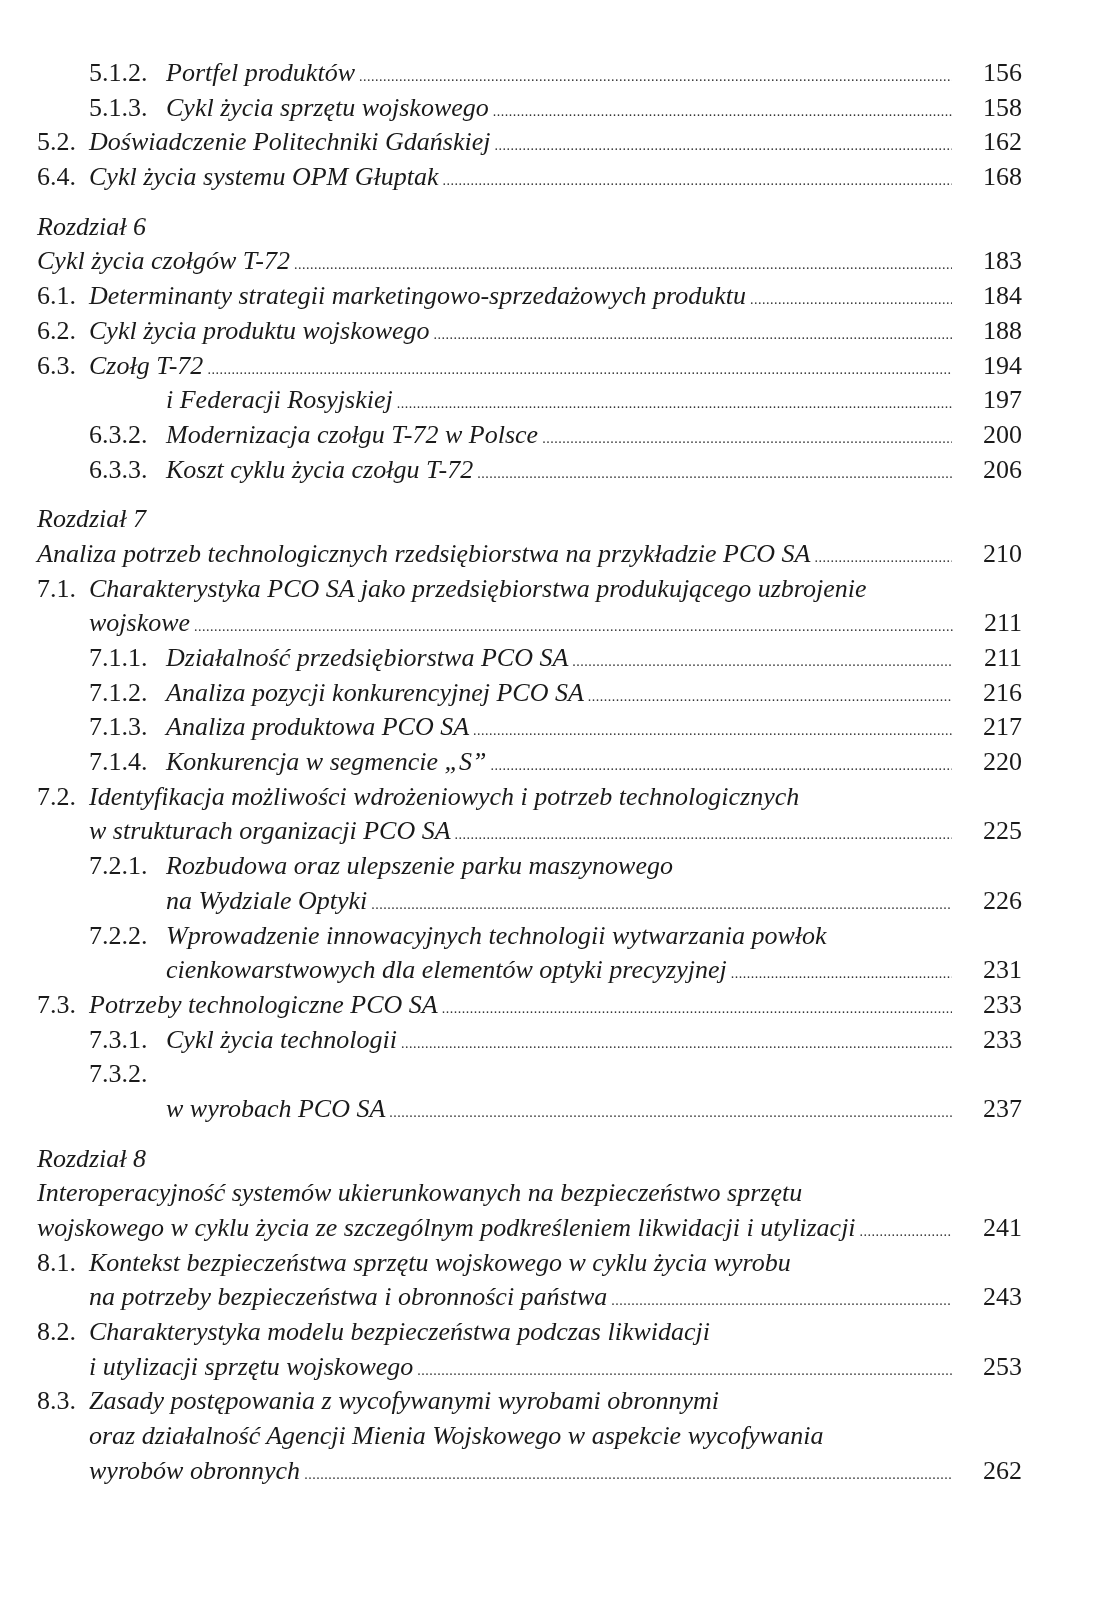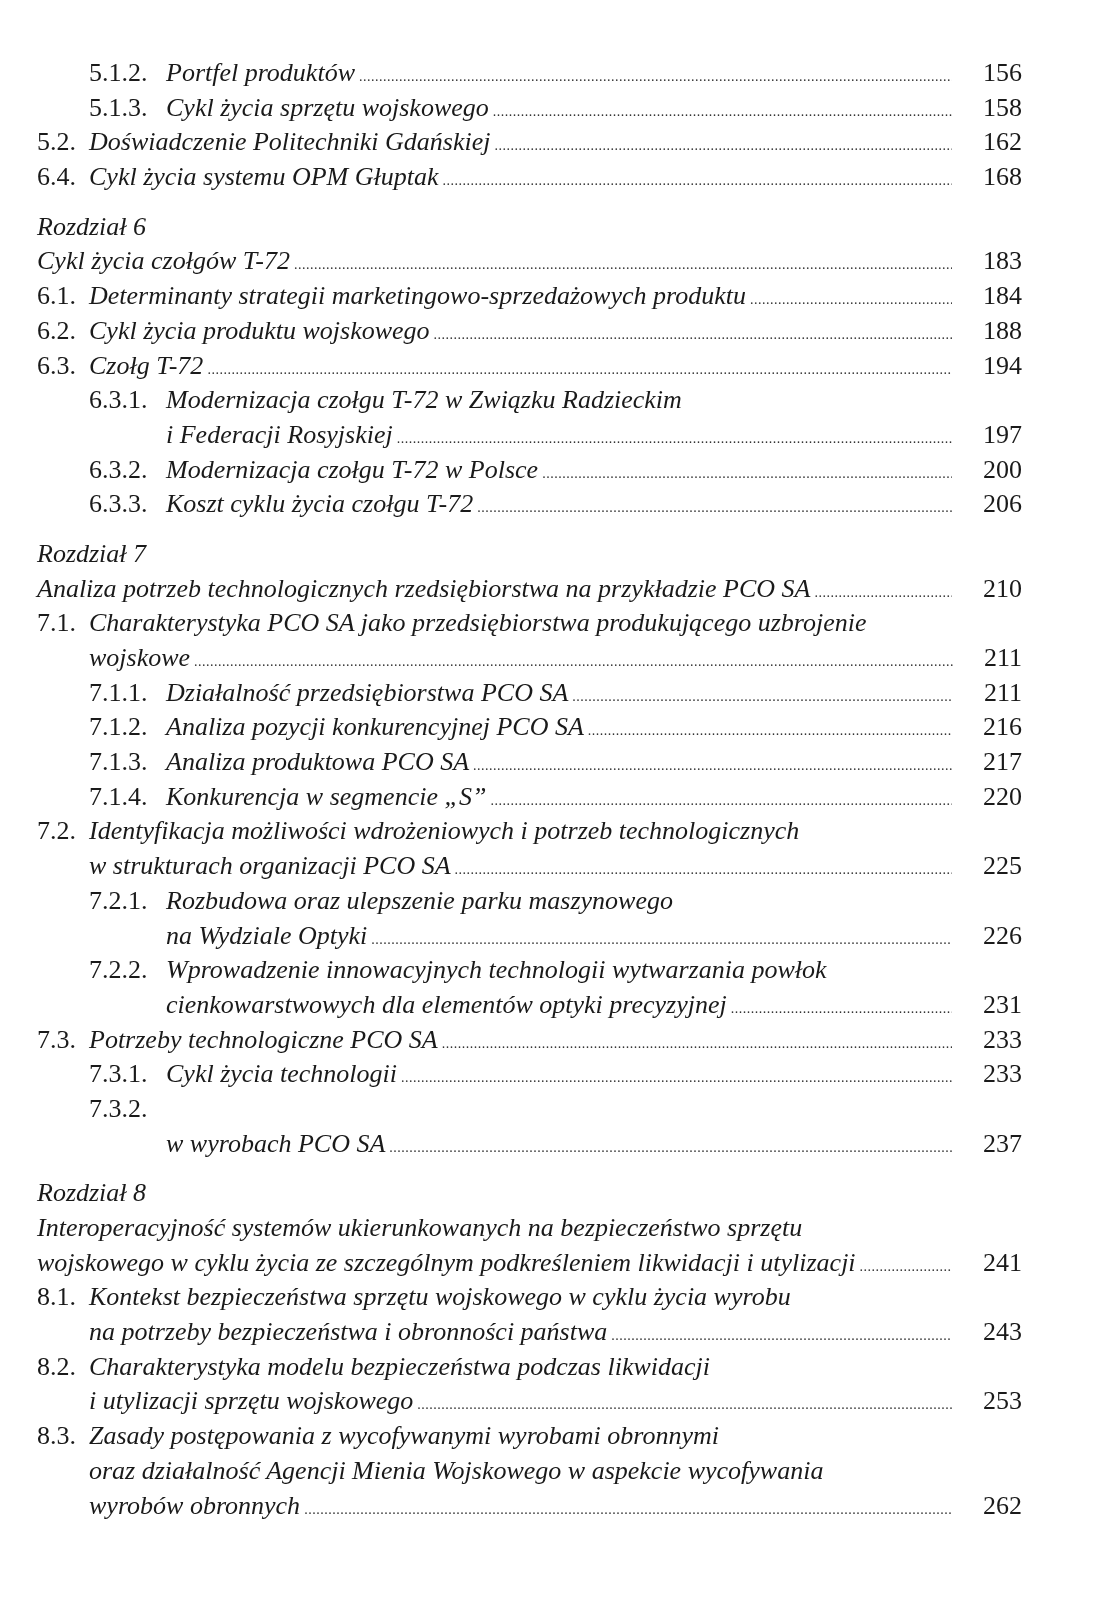--- a/index.html
+++ b/index.html
@@ -101,24 +101,20 @@
     </div>
     <div>
       <div class="line lvl1">
         <span class="num">6.3.</span>
         <span class="text">Czołg T-72</span>
         <span class="dots"></span>
         <span class="page">194</span>
       </div>
     </div>
     <div>
-      <div class="line lvl2">
-        <span class="num">6.3.1.</span>
-        <span class="text">Modernizacja czołgu T-72 w Związku Radzieckim</span>
-      </div>
       <div class="line cont2">
         <span class="text">i Federacji Rosyjskiej</span>
         <span class="dots"></span>
         <span class="page">197</span>
       </div>
     </div>
     <div>
       <div class="line lvl2">
         <span class="num">6.3.2.</span>
         <span class="text">Modernizacja czołgu T-72 w Polsce</span>

